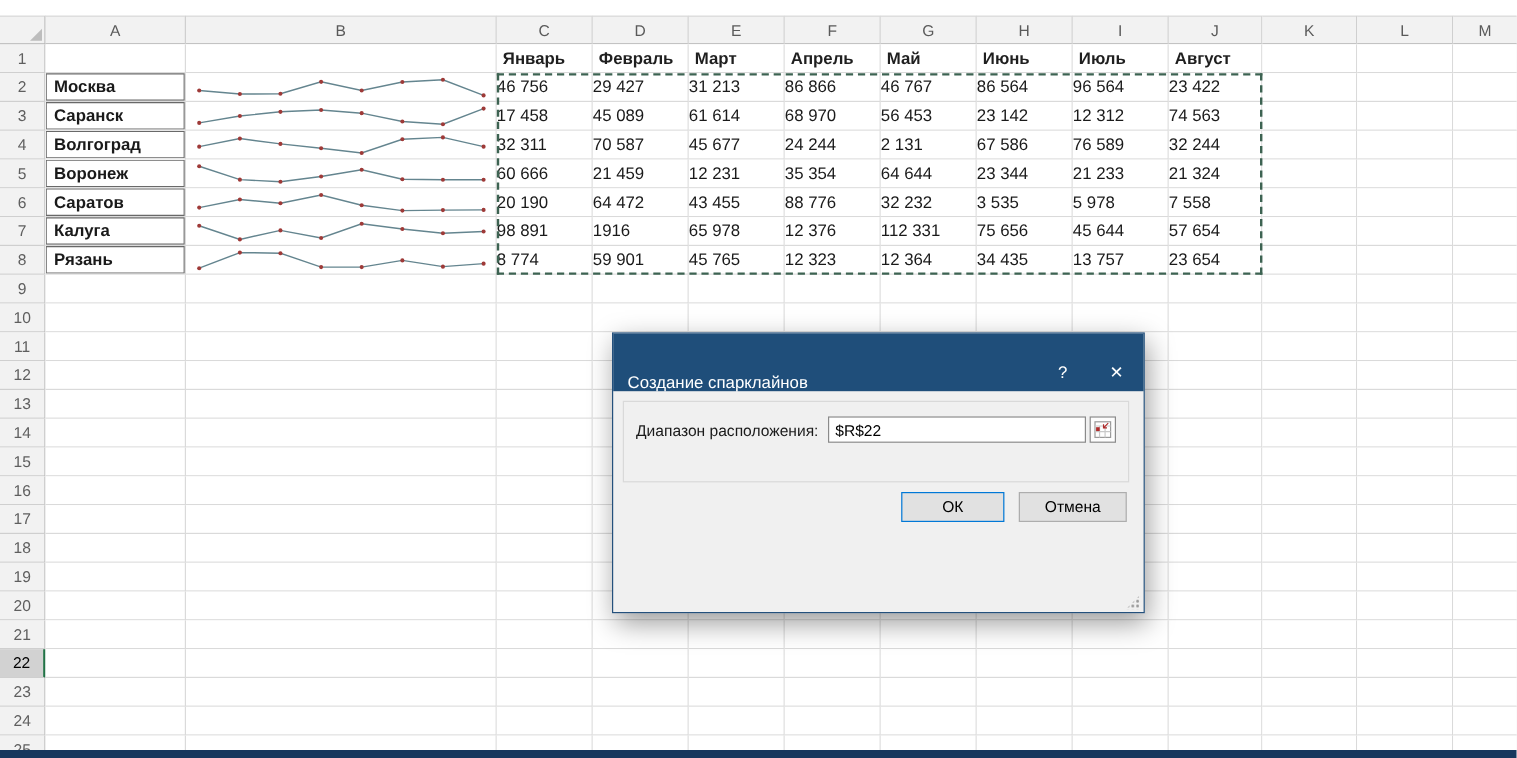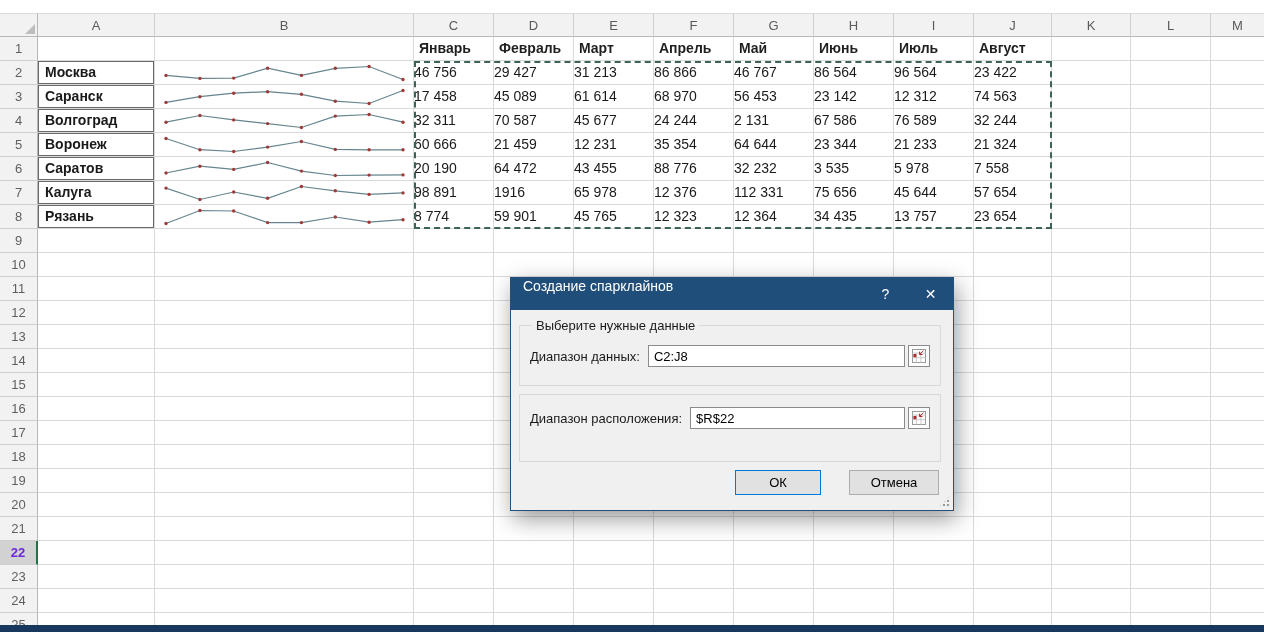--- a/index.html
+++ b/index.html
@@ -20,21 +20,21 @@
   
   .col-headers { position: absolute; left: 38px; top: 13px; height: 24px; display: flex; }
   .colh { height: 24px; line-height: 23px; text-align: center; font-size: 13px; color: #5a5a5a;
           background: #f2f2f2; border-right: 1px solid #cfcfcf; border-bottom: 1px solid #b7b7b7;
           border-top: 1px solid #d9d9d9; flex: 0 0 auto; }
 
   
   .row-headers { position: absolute; left: 0; top: 37px; width: 38px; }
   .rowh { width: 38px; height: 24px; line-height: 23px; text-align: center; font-size: 13px; color: #5f5f5f;
           background: #f2f2f2; border-right: 1px solid #b7b7b7; border-bottom: 1px solid #cfcfcf; }
-  .rowh.sel { background: #d2d2d2; color: #6d28d9; border-right: 2px solid #217346; font-weight: bold; }
+  .rowh.sel { background: #d2d2d2; color: #000000; border-right: 2px solid #217346; }
 
   
   .grid { position: absolute; left: 38px; top: 37px; width: 1226px; height: 595px;
           display: grid; grid-auto-rows: 24px; background: #fff; }
   .cell { border-right: 1px solid #dadada; border-bottom: 1px solid #dadada; font-size: 14px;
           color: #1a1a1a; line-height: 23px; overflow: hidden; white-space: nowrap; background: #fff; }
   .cell.month { font-weight: 700; padding-left: 5px; color: #1f1f1f; }
   .cell.city  { font-weight: 700; padding-left: 7px; box-shadow: inset 0 0 0 1px #696969; }
   .cell.num   { text-align: left; padding-right: 8px; }
   .cell.spark { display: flex; align-items: center; justify-content: center; padding: 0 6px; }
@@ -43,33 +43,33 @@
   .ants { position: absolute; left: 414px; top: 61px; width: 638px; height: 168px;
           border: 2px dashed #3d6352; pointer-events: none; z-index: 3; }
 
   
   .bottom-bar { position: absolute; left: 0; bottom: 0; width: 100%; height: 7px; background: #17375d; z-index: 5; }
 
   
   .dialog { position: absolute; left: 510px; top: 277px; width: 444px; height: 234px;
             background: #f0f0f0; border: 1px solid #24507c; box-shadow: 3px 8px 22px rgba(0,0,0,.40);
             z-index: 10; }
-  .dlg-titlebar { height: 32px; display: flex; align-items: flex-start; color: #fff; background: #1f4e7a; }
+  .dlg-titlebar { height: 48px; display: flex; align-items: flex-end; color: #fff; background: #1f4e7a; }
   .dlg-title { flex: 1; padding-left: 12px; font-size: 14px; }
   .dlg-btn { width: 45px; height: 32px; line-height: 32px; text-align: center; font-size: 14px; cursor: default; }
   .dlg-body { padding: 8px 12px 0 8px; }
   fieldset.group { border: 1px solid #d9d9d9; padding: 4px 10px 12px 10px; margin-bottom: 8px; min-height: 68px; }
   fieldset.group legend { font-size: 13px; color: #1a1a1a; padding: 0 4px; margin-left: 2px; }
   .field-row { display: flex; align-items: center; margin-top: 8px; }
   .field-row label { font-size: 13px; color: #1a1a1a; margin-right: 8px; white-space: nowrap; }
   .field-row input { flex: 1; height: 22px; border: 1px solid #8a8a8a; background: #fff;
                      font-family: "Liberation Sans", sans-serif; font-size: 13px; padding: 0 5px; }
   .picker { width: 22px; height: 22px; margin-left: 3px; background: #fdfdfd; border: 1px solid #8a8a8a;
             display: flex; align-items: center; justify-content: center; padding: 0; }
-  .btn-row { display: flex; justify-content: flex-end; gap: 28px; padding-right: 2px; }
+  .btn-row { display: flex; justify-content: flex-end; gap: 12px; padding-right: 2px; }
   .btn { height: 25px; font-family: "Liberation Sans", sans-serif; font-size: 13px; background: #e1e1e1;
          border: 1px solid #adadad; }
   .btn.ok { width: 86px; border: 1px solid #0078d7; }
   .btn.cancel { width: 90px; }
   .grip { position: absolute; right: 2px; bottom: 2px; width: 13px; height: 13px;
           background-image: radial-gradient(#9a9a9a 1px, transparent 1.3px);
           background-size: 4px 4px; clip-path: polygon(100% 0, 100% 100%, 0 100%); }
 </style>
 </head>
 <body>
@@ -534,35 +534,20 @@
   <div class="bottom-bar" style="background: rgb(23, 55, 93);"></div>
 
   <div class="dialog">
     <div class="dlg-titlebar" style="background: rgb(31, 78, 122);">
       <span class="dlg-title">Создание спарклайнов</span>
       <span class="dlg-btn">?</span>
       <span class="dlg-btn">✕</span>
     </div>
     <div class="dlg-body">
       <fieldset class="group">
-        <legend>Выберите нужные данные</legend>
-        <div class="field-row">
-          <label>Диапазон данных:</label>
-          <input type="text" value="C2:J8" style="">
-          <button class="picker">
-            <svg width="16" height="16" viewBox="0 0 16 16">
-              <rect x="1.5" y="1.5" width="13" height="13" fill="#fff" stroke="#9a9a9a"></rect>
-              <path d="M1.5 5 H14.5 M1.5 9.7 H14.5 M5.3 5 V14.5 M9.9 5 V14.5" stroke="#c9c9c9" fill="none"></path>
-              <rect x="2.4" y="6" width="3" height="3.2" fill="#b02b2b"></rect>
-              <path d="M12.5 2.6 L8.6 6.5 M8.6 3.6 V6.5 H11.5" stroke="#b02b2b" fill="none"></path>
-            </svg>
-          </button>
-        </div>
-      </fieldset>
-      <fieldset class="group">
         <div class="field-row">
           <label>Диапазон расположения:</label>
           <input type="text" value="$R$22" style="">
           <button class="picker">
             <svg width="16" height="16" viewBox="0 0 16 16">
               <rect x="1.5" y="1.5" width="13" height="13" fill="#fff" stroke="#9a9a9a"></rect>
               <path d="M1.5 5 H14.5 M1.5 9.7 H14.5 M5.3 5 V14.5 M9.9 5 V14.5" stroke="#c9c9c9" fill="none"></path>
               <rect x="2.4" y="6" width="3" height="3.2" fill="#b02b2b"></rect>
               <path d="M12.5 2.6 L8.6 6.5 M8.6 3.6 V6.5 H11.5" stroke="#b02b2b" fill="none"></path>
             </svg>

